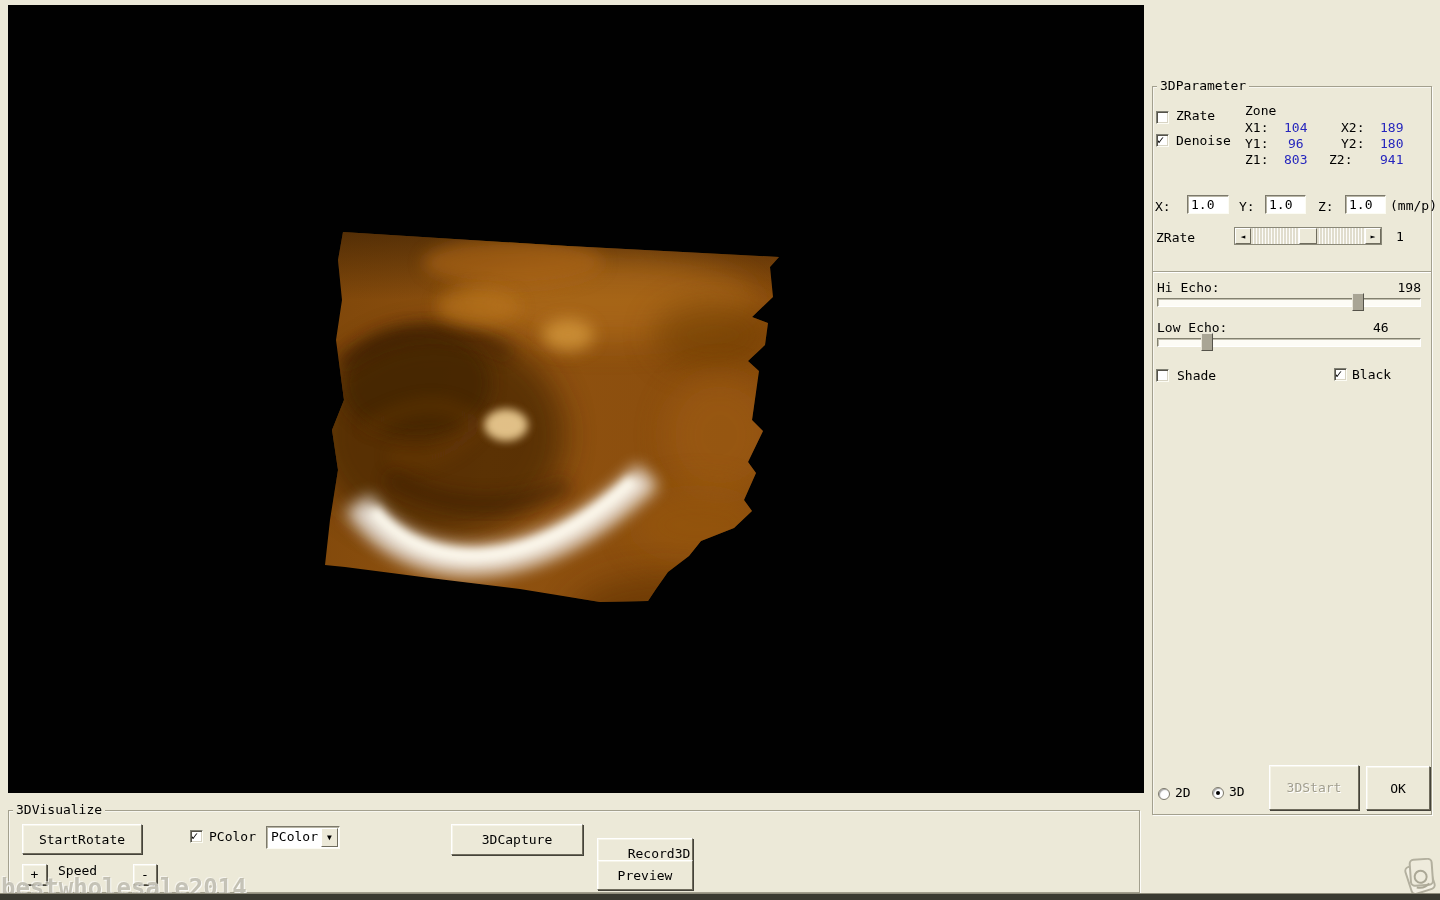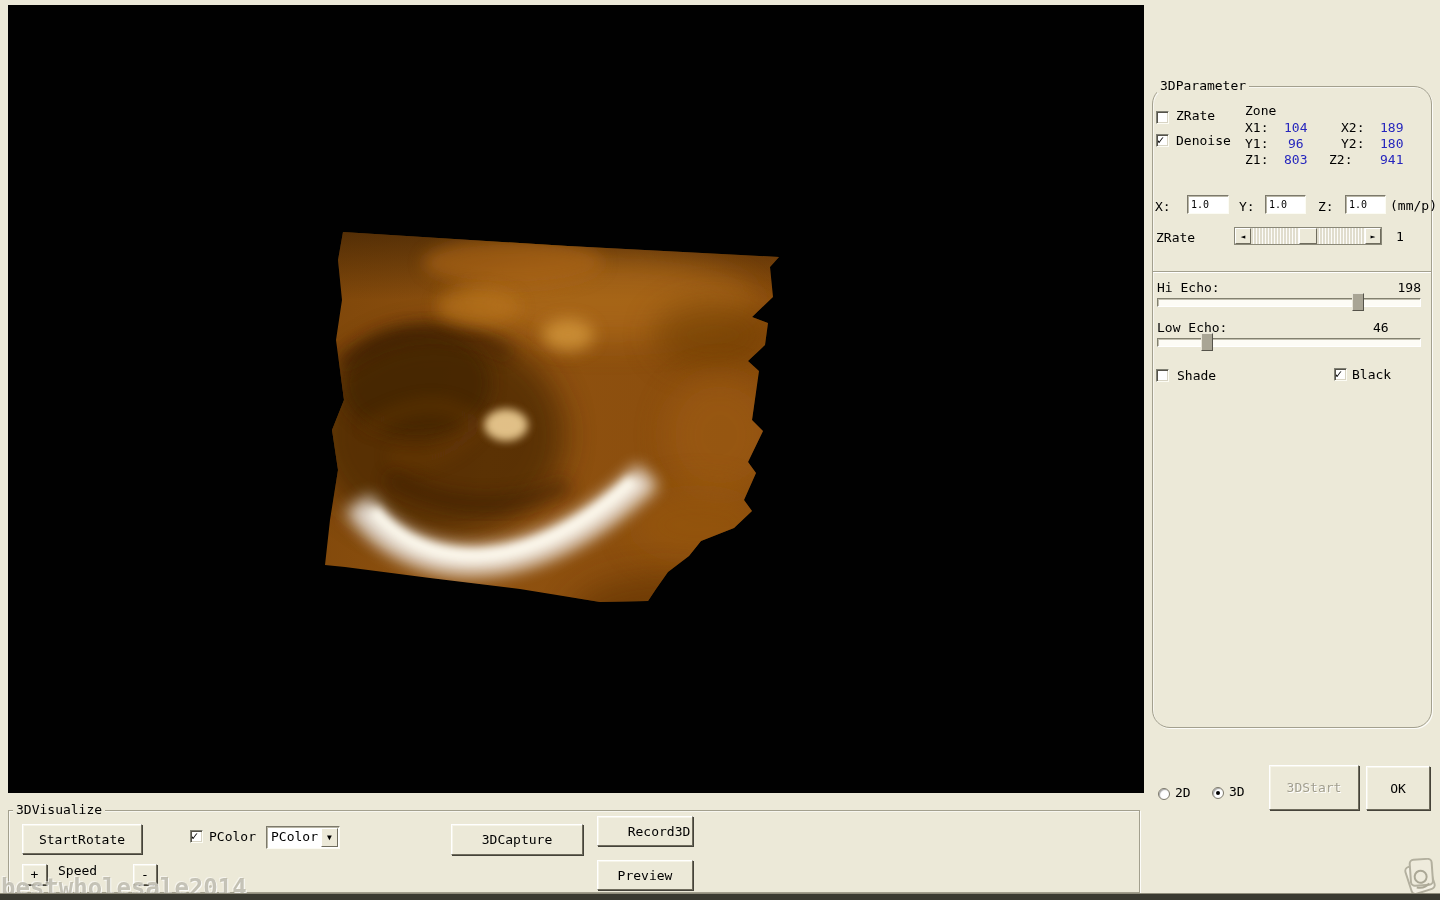--- a/index.html
+++ b/index.html
@@ -59,21 +59,21 @@
   }
   .radio.on::after {
     content:""; position:absolute; left:3px; top:3px;
     width:4px; height:4px; border-radius:50%; background:#000;
   }
 
   .tbox {
     background:#fff;
     border:1px solid #7c796b; border-bottom-color:#fcfcf4; border-right-color:#fcfcf4;
     box-shadow:inset 1px 1px 0 #b9b6a6;
-    font-family:inherit; font-size:10px; padding:1px 3px;
+    font-family:inherit; font-size:13px; padding:1px 3px;
     position:absolute;
   }
 
   .slider-track {
     position:absolute; height:9px; background:#fdfcf6;
     border:1px solid #82806f; border-bottom-color:#fff; border-right-color:#fff;
     box-shadow:inset 1px 1px 0 #c2bfaf;
   }
   .slider-thumb {
     position:absolute; width:12px; height:18px; background:#a9a595;
@@ -174,21 +174,21 @@
       <ellipse cx="498" cy="420" rx="22" ry="16" fill="#f0d096" opacity="0.9" filter="url(#b8)"></ellipse>
       <ellipse cx="560" cy="330" rx="26" ry="16" fill="#d89c40" opacity="0.75" filter="url(#b15)"></ellipse>
       <ellipse cx="470" cy="302" rx="42" ry="18" fill="#b8741e" opacity="0.65" filter="url(#b15)"></ellipse>
       <path d="M 380,472 Q 470,522 560,480" stroke="#3a1e02" stroke-width="16" fill="none" opacity="0.55" filter="url(#b15)"></path>
       <path d="M 350,498 C 400,572 520,587 640,470" stroke="#ffffff" stroke-width="30" fill="none" opacity="0.8" filter="url(#b15)"></path>
       <path d="M 365,505 C 415,567 520,574 625,475" stroke="#fffdf2" stroke-width="12" fill="none" opacity="0.95" filter="url(#b8)"></path>
     </g>
   </svg>
 </div>
 
-<div class="abs groupbox" style="left:1152px; top:86px; width:280px; height:642px;border-radius:18px;">
+<div class="abs groupbox" style="left:1152px; top:86px; width:280px; height:729px;">
   <span class="gb-title">3DParameter</span>
 
   <span class="cb" style="left:3px; top:24px;"></span>
   <span class="lbl" style="left:23px; top:21px;">ZRate</span>
   <span class="cb on" style="left:3px; top:47px;"></span>
   <span class="lbl" style="left:23px; top:46px;">Denoise</span>
 
   <span class="lbl" style="left:92px; top:16px;">Zone</span>
   <span class="lbl" style="left:92px;  top:33px;">X1:</span>
   <span class="lbl zone-val" style="left:131px; top:33px;">104</span>
@@ -251,21 +251,21 @@
 
   <span class="cb on" style="left:181px; top:19px;"></span>
   <span class="lbl" style="left:200px; top:18px;">PColor</span>
 
   <div class="combo" style="left:257px; top:15px; width:74px; height:23px;">
     <span class="combo-text">PColor</span>
     <span class="combo-btn">▼</span>
   </div>
 
   <div class="btn abs" style="left:442px; top:13px; width:132px; height:31px;">3DCapture</div>
-  <div class="btn abs" style="left:588px; top:5px; width:96px; height:30px;padding-left:28px;">Record3D</div>
+  <div class="btn abs" style="left:588px; top:27px; width:96px; height:30px;padding-left:28px;">Record3D</div>
   <div class="btn abs" style="left:588px; top:49px; width:96px; height:30px;">Preview</div>
 
   <div class="btn abs" style="left:13px; top:53px; width:25px; height:21px;">+</div>
   <span class="lbl" style="left:49px; top:52px;">Speed</span>
   <div class="btn abs" style="left:124px; top:53px; width:24px; height:21px;">-</div>
 </div>
 
 <div id="wm-text" class="abs">bestwholesale2014</div>
 
 <svg id="wm-stamp" class="abs" viewBox="0 0 40 40">

